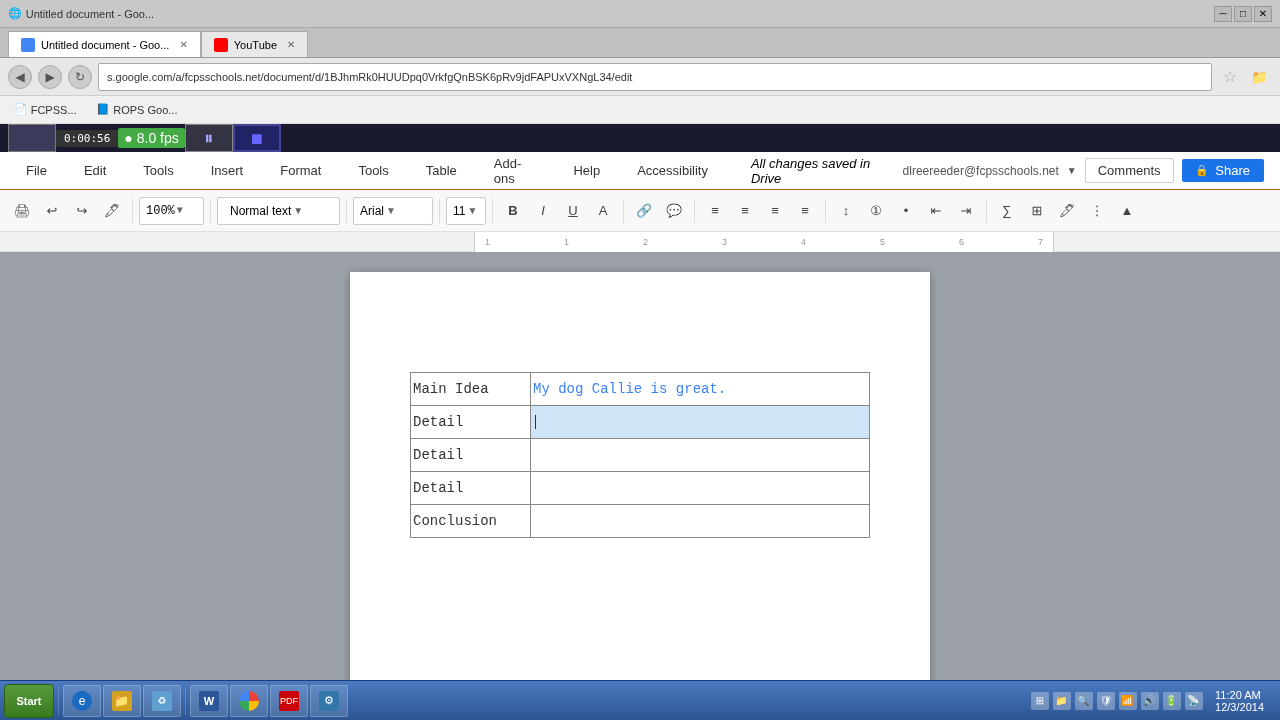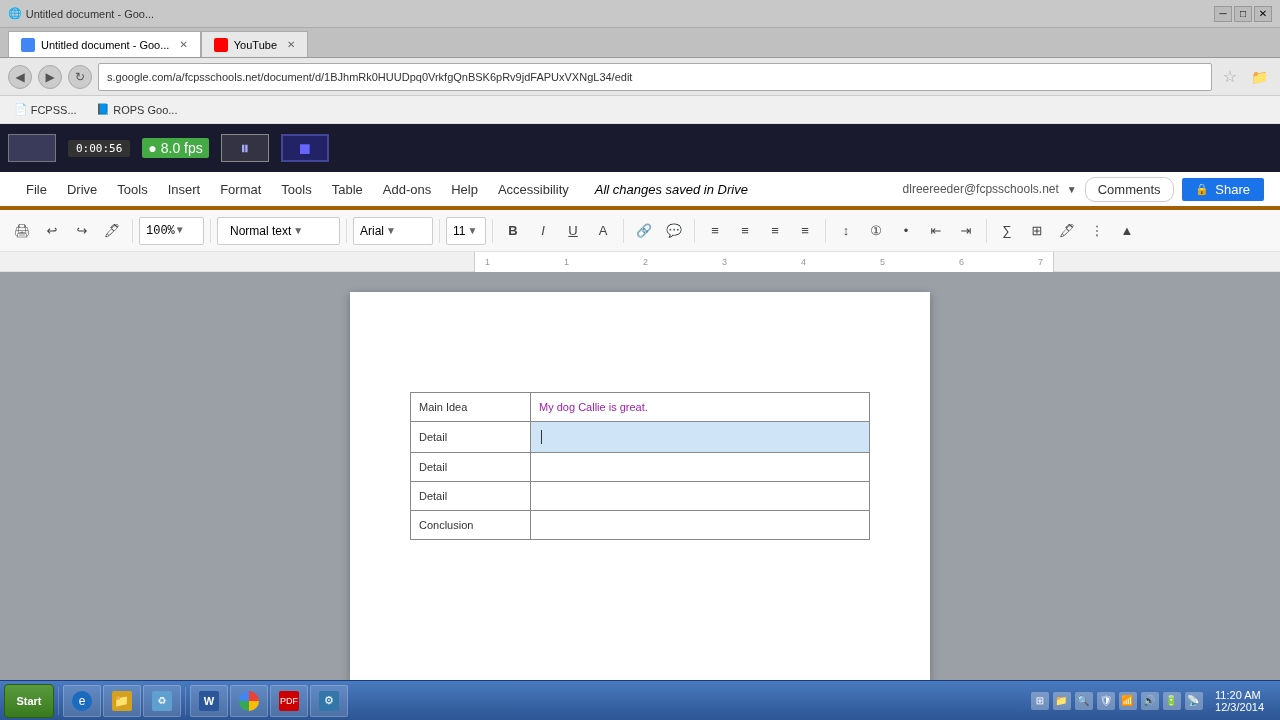--- a/index.html
+++ b/index.html
@@ -22,34 +22,34 @@
     .nav-btn { width: 24px; height: 24px; background: #ccc; border-radius: 50%; border: 1px solid #aaa; display: flex; align-items: center; justify-content: center; font-size: 12px; cursor: pointer; color: #555; }
     .address-input { flex: 1; height: 28px; background: #fff; border: 1px solid #aaa; border-radius: 2px; padding: 0 8px; font-size: 12px; color: #333; display: flex; align-items: center; }
     .star-btn { width: 24px; height: 24px; display: flex; align-items: center; justify-content: center; font-size: 16px; color: #aaa; cursor: pointer; }
     .folder-btn { width: 24px; height: 24px; display: flex; align-items: center; justify-content: center; font-size: 14px; color: #888; cursor: pointer; }
 
     
     .bookmarks-bar { background: #f0f0f0; height: 28px; display: flex; align-items: center; padding: 0 8px; gap: 8px; border-bottom: 1px solid #ddd; font-size: 11px; color: #333; }
     .bookmark-item { display: flex; align-items: center; gap: 3px; cursor: pointer; padding: 2px 6px; border-radius: 2px; }
 
     
-    .rec-bar { background: #1a1a2e; height: 48px; display: flex; align-items: center; padding: 0 8px; gap: 12px; font-size: 11px; color: #fff; }
+    .rec-bar { background: #1a1a2e; height: 28px; display: flex; align-items: center; padding: 0 8px; font-size: 11px; color: #fff; }
     .rec-time { background: #333; padding: 2px 8px; border-radius: 2px; font-family: monospace; }
     .rec-fps { background: #4a4; padding: 2px 6px; border-radius: 2px; font-size: 14px; }
     .rec-thumb { width: 48px; height: 28px; background: #555; border: 1px solid #888; }
     .rec-thumb-pause { background: #334; display: flex; align-items: center; justify-content: center; color: #aaf; font-size: 18px; }
     .rec-thumb-sq { background: #226; border: 2px solid #449; display: flex; align-items: center; justify-content: center; color: #66f; font-size: 20px; }
 
     
-    .gdocs-menu { background: #fff; height: 38px; display: flex; align-items: center; padding: 0 16px; gap: 0; border-bottom: 4px solid #a16207; }
+    .gdocs-menu { background: #fff; height: 38px; display: flex; align-items: center; padding: 0 16px; gap: 17px; border-bottom: 1px solid #a16207; }
     .menu-item { padding: 6px 10px; font-size: 13px; color: #333; cursor: pointer; border-radius: 2px; }
     .menu-save { margin-left: 16px; font-size: 13px; color: #000000; font-style: italic; }
     .menu-right { margin-left: auto; display: flex; align-items: center; gap: 8px; }
     .user-email { font-size: 12px; color: #555; }
-    .comments-btn { background: #fff; border: 1px solid #ccc; border-radius: 10px; padding: 4px 12px; font-size: 13px; cursor: pointer; color: #333; }
+    .comments-btn { background: #fff; border: 1px solid #ccc; border-radius: 2px; padding: 4px 12px; font-size: 13px; cursor: pointer; color: #333; }
     .share-btn { background: #1a73e8; color: #fff; border: none; border-radius: 2px; padding: 4px 14px; font-size: 13px; cursor: pointer; display: flex; align-items: center; gap: 6px; }
 
     
     .toolbar { background: #f8f8f8; height: 42px; display: flex; align-items: center; padding: 0 8px; gap: 2px; border-bottom: 1px solid #e0e0e0; }
     .tb-btn { width: 28px; height: 28px; display: flex; align-items: center; justify-content: center; cursor: pointer; border-radius: 2px; font-size: 13px; color: #444; border: 1px solid transparent; }
     .tb-separator { width: 1px; height: 24px; background: #ddd; margin: 0 4px; }
     .tb-dropdown { display: flex; align-items: center; gap: 2px; padding: 2px 6px; border: 1px solid #ccc; border-radius: 2px; cursor: pointer; font-size: 12px; height: 28px; background: #fff; }
     .tb-dropdown-arrow { font-size: 10px; color: #666; }
     .zoom-select { width: 65px; font-family: Liberation Mono, monospace; }
     .style-select { width: 123px; padding-left: 12px; }
@@ -60,23 +60,23 @@
     .ruler { background: #f0f0f0; height: 20px; border-bottom: 1px solid #ddd; padding-left: 248px; }
     .ruler-inner { background: #fff; margin: 0 auto; width: 580px; height: 20px; border-left: 1px solid #ccc; border-right: 1px solid #ccc; position: relative; display: flex; align-items: center; }
     .ruler-marks { width: 100%; display: flex; justify-content: space-between; padding: 0 10px; font-size: 9px; color: #999; }
 
     
     .doc-area { background: #9aa0a6; display: flex; justify-content: center; padding: 20px 0; height: calc(720px - 32px - 30px - 38px - 28px - 32px - 38px - 42px - 20px); overflow-y: auto; }
     .doc-page { background: #fff; width: 580px; min-height: 400px; padding: 40px 60px; box-shadow: 0 2px 8px rgba(0,0,0,0.3); }
 
     
     .doc-table { border-collapse: collapse; width: 100%; margin-top: 60px; }
-    .doc-table td { border: 1px solid #888; padding: 8px 8px; font-size: 11px; }
+    .doc-table td { border: 1px solid #888; padding: 8px 2px; font-size: 14px; font-family: Liberation Mono, monospace; }
     .doc-table .label-cell { width: 120px; color: #333; }
-    .doc-table .content-cell { color: #a21caf; }
+    .doc-table .content-cell { color: #3b82f6; }
     .doc-table .active-cell { background: #d0e4f7; }
     .cursor { display: inline-block; width: 1px; height: 14px; background: #333; vertical-align: middle; margin-left: 2px; }
 
     
     .taskbar { position: fixed; bottom: 0; left: 0; width: 1280px; height: 40px; background: linear-gradient(to bottom, #4a7abf 0%, #2c5594 100%); border-top: 1px solid #1a3a7a; display: flex; align-items: center; padding: 0 4px; gap: 2px; }
     .taskbar-start { width: 50px; height: 34px; background: linear-gradient(to bottom, #5a9a3f, #3a7a1f); border-radius: 4px; display: flex; align-items: center; justify-content: center; color: #fff; font-size: 11px; font-weight: bold; cursor: pointer; border: 1px solid #2a6010; }
     .taskbar-item { height: 32px; padding: 0 8px; background: rgba(255,255,255,0.15); border: 1px solid rgba(255,255,255,0.2); border-radius: 2px; display: flex; align-items: center; cursor: pointer; gap: 4px; }
     .taskbar-item-icon { width: 20px; height: 20px; border-radius: 2px; }
     .taskbar-sep { width: 1px; height: 28px; background: rgba(255,255,255,0.2); margin: 0 2px; }
     .taskbar-clock { margin-left: auto; color: #fff; font-size: 11px; text-align: left; padding: 0 8px; }
@@ -136,21 +136,21 @@
 <div class="rec-bar">
   <div class="rec-thumb" style="background:#3a3a5a;border:1px solid #777;"></div>
   <div class="rec-time">0:00:56</div>
   <div class="rec-fps">● 8.0 fps</div>
   <div class="rec-thumb rec-thumb-pause">⏸</div>
   <div class="rec-thumb rec-thumb-sq">■</div>
 </div>
 
 <div class="gdocs-menu">
   <span class="menu-item">File</span>
-  <span class="menu-item">Drive</span>
+  <span class="menu-item">Edit</span>
   <span class="menu-item">Tools</span>
   <span class="menu-item">Insert</span>
   <span class="menu-item">Format</span>
   <span class="menu-item">Tools</span>
   <span class="menu-item">Table</span>
   <span class="menu-item">Add-ons</span>
   <span class="menu-item">Help</span>
   <span class="menu-item">Accessibility</span>
   <span class="menu-save">All changes saved in Drive</span>
   <div class="menu-right">

